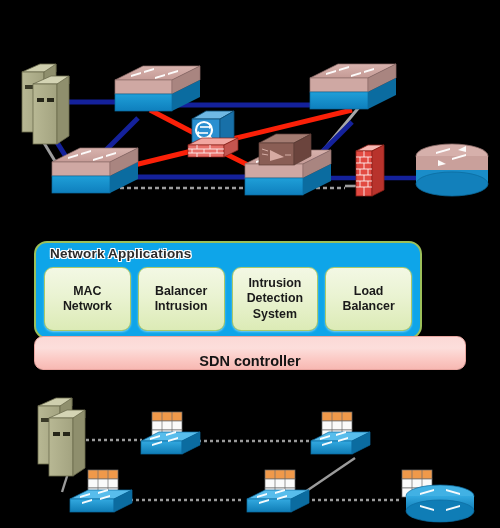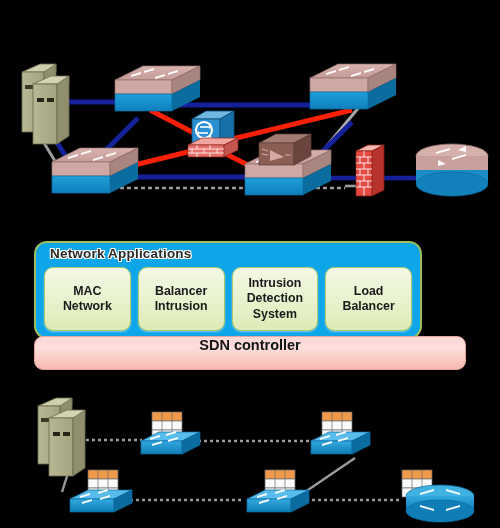--- a/index.html
+++ b/index.html
@@ -90,21 +90,21 @@
     position: absolute;
     left: 34px;
     top: 336px;
     width: 432px;
     height: 34px;
     box-sizing: border-box;
     border: 1.4px solid #e9a6a0;
     border-radius: 9px;
     background: linear-gradient(to bottom, #fbd9d6 0%, #fcdedb 35%, #fbc9c4 70%, #f7b9b3 100%);
     display: flex;
-    align-items: flex-start;
+    align-items: flex-end;
     justify-content: center;
     color: #141414;
     font-size: 14.5px;
     font-weight: bold;
   }
 </style>
 </head>
 <body>
 
 <div class="stage">

